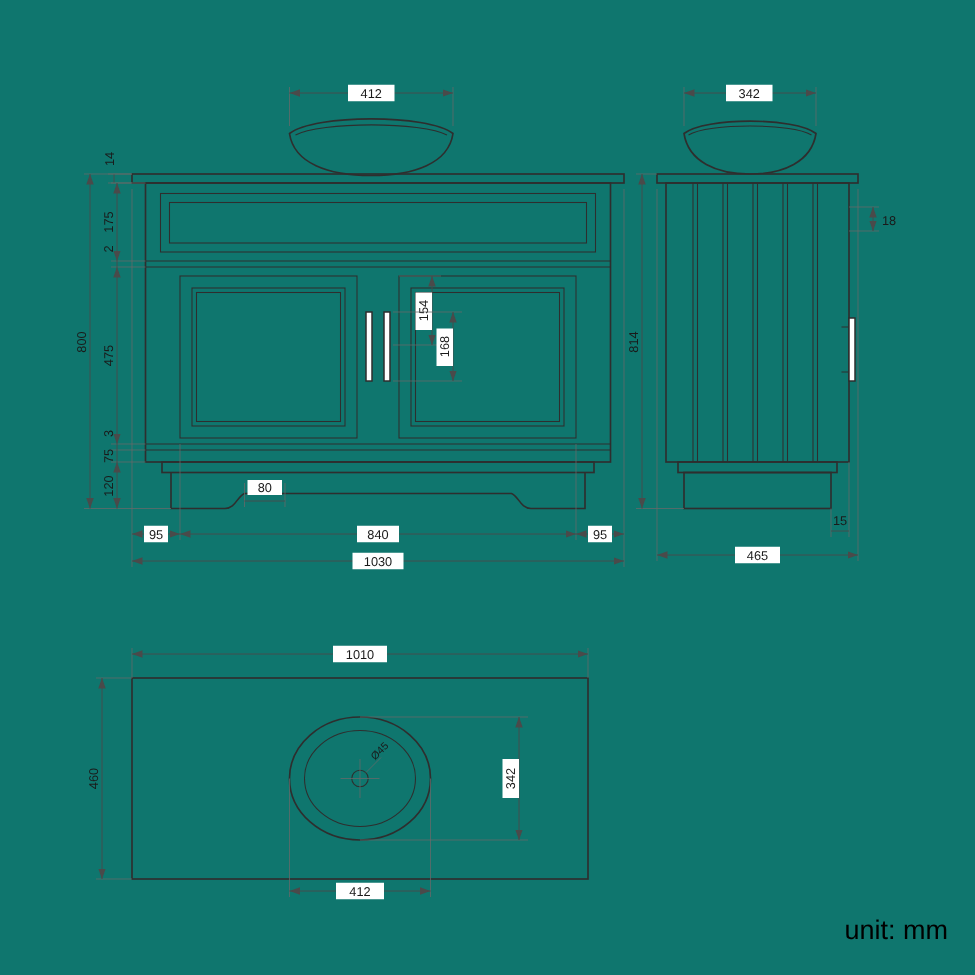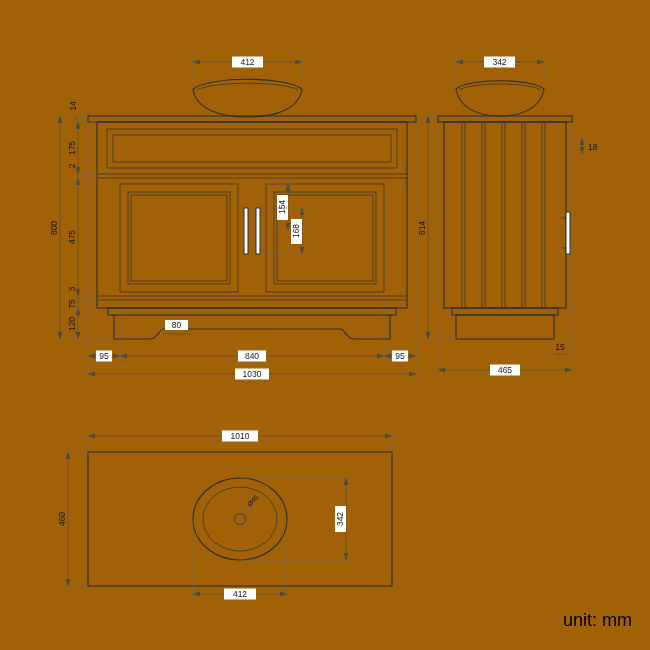--- a/index.html
+++ b/index.html
@@ -1,16 +1,16 @@
 <!DOCTYPE html>
 <html><head>
 <meta charset="utf-8">
 <style>
   html,body{margin:0;padding:0;background:#fff;}
-  .canvas{width:650px;height:650px;position:relative;background:#a16207;overflow:hidden;
+  .canvas{width:650px;height:650px;position:relative;background:#0f766e;overflow:hidden;
           font-family:"Liberation Sans",sans-serif;}
   svg{display:block;}
   .g1{fill:none;stroke:#2e2e2e;stroke-width:1.1;}
   .g2{fill:none;stroke:#2e2e2e;stroke-width:0.7;}
   .gfill{fill:#fff;stroke:#2e2e2e;stroke-width:1;}
   .dim{fill:none;stroke:#4a4a4a;stroke-width:0.6;}
   .ext{fill:none;stroke:#6a6a6a;stroke-width:0.5;}
   text.lab{font-size:8.5px;fill:#1a1a1a;font-family:"Liberation Sans",sans-serif;}
   text.lab-sm{font-size:7px;fill:#1a1a1a;font-family:"Liberation Sans",sans-serif;}
   .lbl-bg{fill:#ffffff;}

